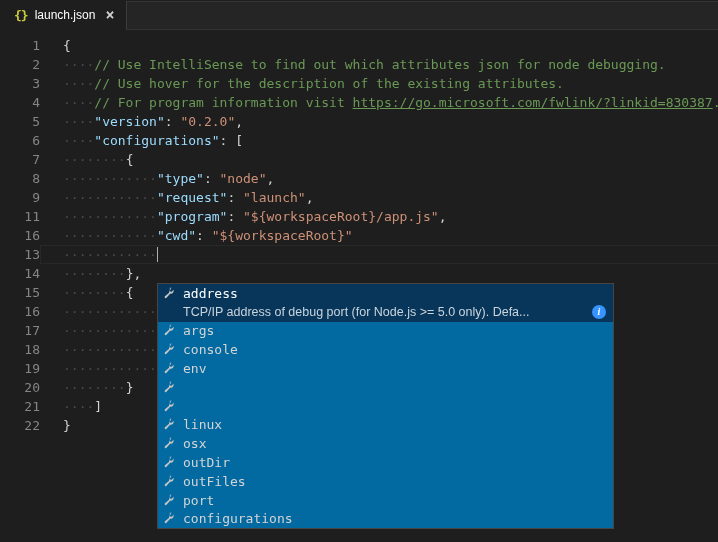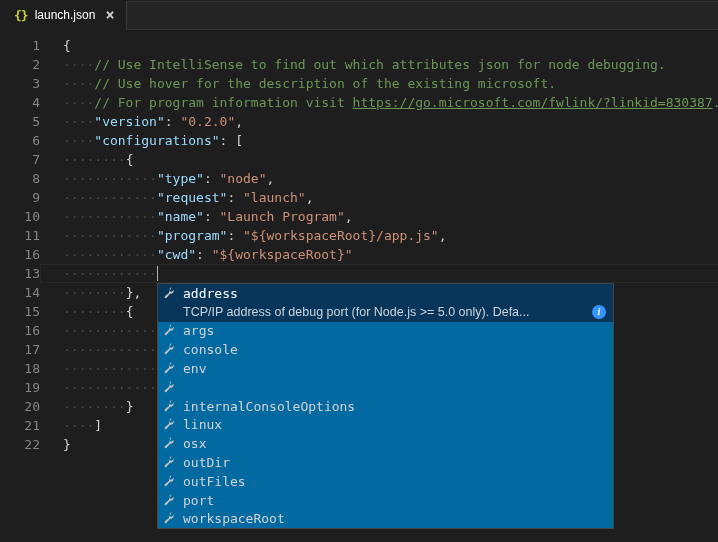--- a/index.html
+++ b/index.html
@@ -83,28 +83,27 @@
       <span class="tab-label">launch.json</span>
       <span class="tab-close">×</span>
     </div>
     <div class="tabbar-rest"></div>
   </div>
 
   <div class="editor">
     <div id="lines">
         <div class="line"><span class="num">1</span><span class="code"><span class="tok-punct">{</span></span></div>
         <div class="line"><span class="num">2</span><span class="code"><span class="tok-ws">····</span><span class="tok-comment">// Use IntelliSense to find out which attributes json for node debugging.</span></span></div>
-        <div class="line"><span class="num">3</span><span class="code"><span class="tok-ws">····</span><span class="tok-comment">// Use hover for the description of the existing microsoft.</span></span></div>
+        <div class="line"><span class="num">3</span><span class="code"><span class="tok-ws">····</span><span class="tok-comment">// Use hover for the description of the existing attributes.</span></span></div>
         <div class="line"><span class="num">4</span><span class="code"><span class="tok-ws">····</span><span class="tok-comment">// For program information visit </span><span class="tok-link">https://go.microsoft.com/fwlink/?linkid=830387</span><span class="tok-comment">.</span></span></div>
         <div class="line"><span class="num">5</span><span class="code"><span class="tok-ws">····</span><span class="tok-key">"version"</span><span class="tok-punct">: </span><span class="tok-str">"0.2.0"</span><span class="tok-punct">,</span></span></div>
         <div class="line"><span class="num">6</span><span class="code"><span class="tok-ws">····</span><span class="tok-key">"configurations"</span><span class="tok-punct">: [</span></span></div>
         <div class="line"><span class="num">7</span><span class="code"><span class="tok-ws">········</span><span class="tok-punct">{</span></span></div>
         <div class="line"><span class="num">8</span><span class="code"><span class="tok-ws">············</span><span class="tok-key">"type"</span><span class="tok-punct">: </span><span class="tok-str">"node"</span><span class="tok-punct">,</span></span></div>
         <div class="line"><span class="num">9</span><span class="code"><span class="tok-ws">············</span><span class="tok-key">"request"</span><span class="tok-punct">: </span><span class="tok-str">"launch"</span><span class="tok-punct">,</span></span></div>
-        <div class="line"><span class="num">10</span><span class="code"><span class="tok-ws">············</span><span class="tok-key">"name"</span><span class="tok-punct">: </span><span class="tok-str">"Launch Program"</span><span class="tok-punct">,</span></span></div>
         <div class="line"><span class="num">11</span><span class="code"><span class="tok-ws">············</span><span class="tok-key">"program"</span><span class="tok-punct">: </span><span class="tok-str">"${workspaceRoot}/app.js"</span><span class="tok-punct">,</span></span></div>
         <div class="line"><span class="num">16</span><span class="code"><span class="tok-ws">············</span><span class="tok-key">"cwd"</span><span class="tok-punct">: </span><span class="tok-str">"${workspaceRoot}"</span></span></div>
         <div class="line current"><span class="num">13</span><span class="code"><span class="tok-ws">············</span><span class="tok-cursor"></span></span></div>
         <div class="line"><span class="num">14</span><span class="code"><span class="tok-ws">········</span><span class="tok-punct">},</span></span></div>
         <div class="line"><span class="num">15</span><span class="code"><span class="tok-ws">········</span><span class="tok-punct">{</span></span></div>
         <div class="line"><span class="num">16</span><span class="code"><span class="tok-ws">············</span></span></div>
         <div class="line"><span class="num">17</span><span class="code"><span class="tok-ws">············</span></span></div>
         <div class="line"><span class="num">18</span><span class="code"><span class="tok-ws">············</span></span></div>
         <div class="line"><span class="num">19</span><span class="code"><span class="tok-ws">············</span></span></div>
         <div class="line"><span class="num">20</span><span class="code"><span class="tok-ws">········</span><span class="tok-punct">}</span></span></div>
@@ -156,21 +155,20 @@
       <path d="M4.48 0.64c0.82-0.39 1.74-0.51 2.63-0.35l-2.45 2.45 0.35 2.23 2.23 0.35 2.45-2.45c0.16 0.89 0.04 1.81-0.35 2.63-0.53 1.12-1.57 1.92-2.79 2.14-0.41 0.08-0.82 0.08-1.23 0.02l-4.41 5.09c-0.2 0.23-0.49 0.37-0.8 0.38l0.03 0.01c-0.85 0.03-1.55-0.67-1.52-1.52 0.01-0.31 0.15-0.6 0.38-0.8l5.09-4.41c-0.06-0.41-0.06-0.82 0.02-1.23 0.22-1.22 1.02-2.26 2.14-2.79z" transform="translate(2.2 0.6)"></path>
     </svg>
   </span>
       </div>
       <div class="s-item">
   <span class="s-icon">
     <svg viewBox="0 0 16 16" xmlns="http://www.w3.org/2000/svg">
       <path d="M4.48 0.64c0.82-0.39 1.74-0.51 2.63-0.35l-2.45 2.45 0.35 2.23 2.23 0.35 2.45-2.45c0.16 0.89 0.04 1.81-0.35 2.63-0.53 1.12-1.57 1.92-2.79 2.14-0.41 0.08-0.82 0.08-1.23 0.02l-4.41 5.09c-0.2 0.23-0.49 0.37-0.8 0.38l0.03 0.01c-0.85 0.03-1.55-0.67-1.52-1.52 0.01-0.31 0.15-0.6 0.38-0.8l5.09-4.41c-0.06-0.41-0.06-0.82 0.02-1.23 0.22-1.22 1.02-2.26 2.14-2.79z" transform="translate(2.2 0.6)"></path>
     </svg>
   </span>
-<span class="s-label">internalConsoleOptions</span>
       </div>
       <div class="s-item">
   <span class="s-icon">
     <svg viewBox="0 0 16 16" xmlns="http://www.w3.org/2000/svg">
       <path d="M4.48 0.64c0.82-0.39 1.74-0.51 2.63-0.35l-2.45 2.45 0.35 2.23 2.23 0.35 2.45-2.45c0.16 0.89 0.04 1.81-0.35 2.63-0.53 1.12-1.57 1.92-2.79 2.14-0.41 0.08-0.82 0.08-1.23 0.02l-4.41 5.09c-0.2 0.23-0.49 0.37-0.8 0.38l0.03 0.01c-0.85 0.03-1.55-0.67-1.52-1.52 0.01-0.31 0.15-0.6 0.38-0.8l5.09-4.41c-0.06-0.41-0.06-0.82 0.02-1.23 0.22-1.22 1.02-2.26 2.14-2.79z" transform="translate(2.2 0.6)"></path>
     </svg>
   </span>
 <span class="s-label">linux</span>
       </div>
       <div class="s-item">
@@ -204,17 +202,17 @@
     </svg>
   </span>
 <span class="s-label">port</span>
       </div>
       <div class="s-item">
   <span class="s-icon">
     <svg viewBox="0 0 16 16" xmlns="http://www.w3.org/2000/svg">
       <path d="M4.48 0.64c0.82-0.39 1.74-0.51 2.63-0.35l-2.45 2.45 0.35 2.23 2.23 0.35 2.45-2.45c0.16 0.89 0.04 1.81-0.35 2.63-0.53 1.12-1.57 1.92-2.79 2.14-0.41 0.08-0.82 0.08-1.23 0.02l-4.41 5.09c-0.2 0.23-0.49 0.37-0.8 0.38l0.03 0.01c-0.85 0.03-1.55-0.67-1.52-1.52 0.01-0.31 0.15-0.6 0.38-0.8l5.09-4.41c-0.06-0.41-0.06-0.82 0.02-1.23 0.22-1.22 1.02-2.26 2.14-2.79z" transform="translate(2.2 0.6)"></path>
     </svg>
   </span>
-<span class="s-label">workspaceRoot</span>
+<span class="s-label">configurations</span>
       </div>
     </div>
 
 </div>
 
 </body></html>

